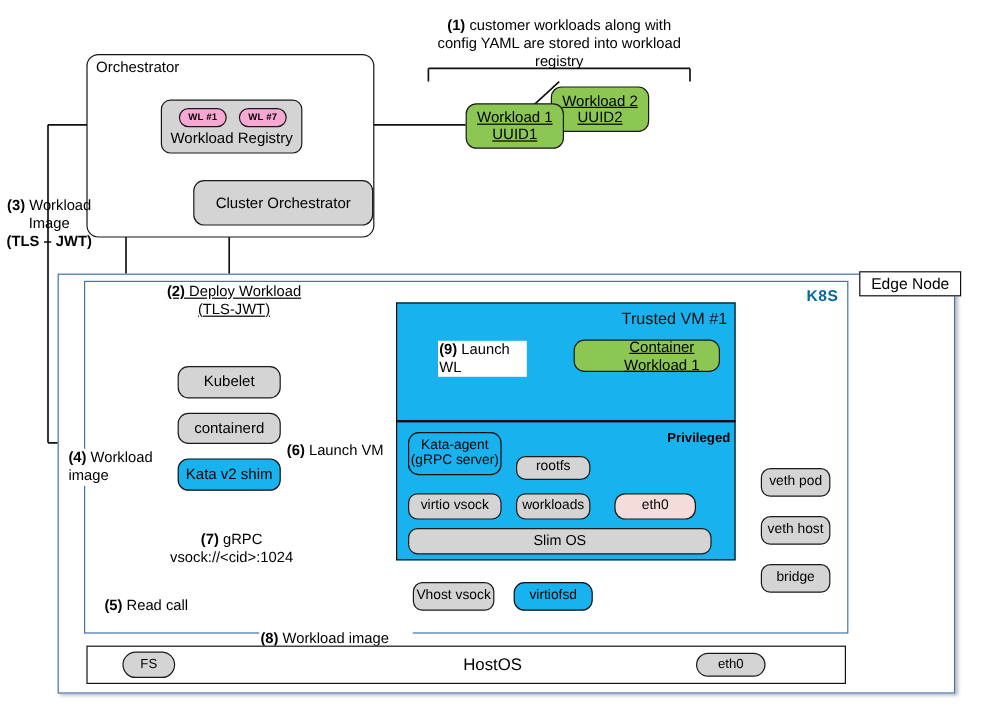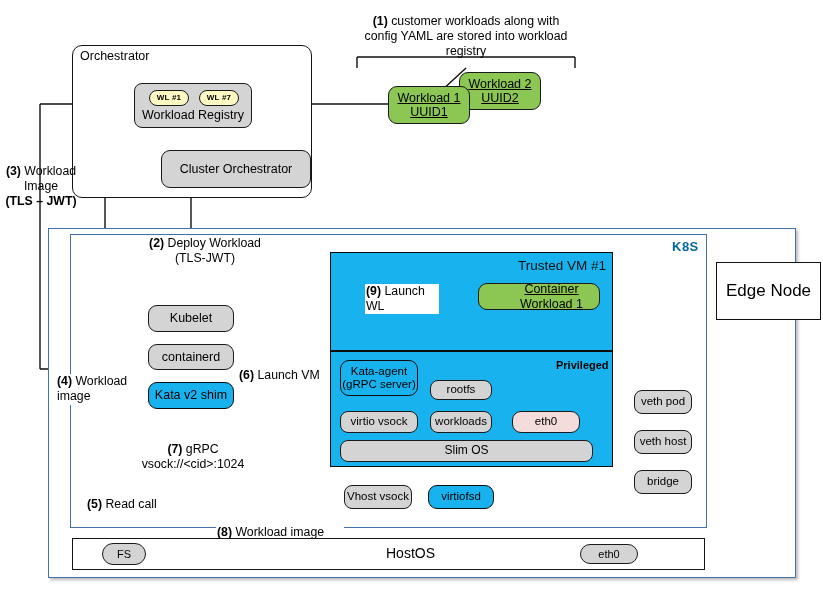--- a/index.html
+++ b/index.html
@@ -29,27 +29,27 @@
   .k8s-box{border:1.3px solid #4472a8;background:#ffffff;}
 
   .label{position:absolute;font-size:12.3px;color:#000;line-height:1.22;}
   .label.boxed{background:#ffffff;padding:0 1px;}
   .label.center{text-align:center;}
 
   .title-tl{position:absolute;font-size:12.5px;}
 
   .k8s-tag{position:absolute;font-size:13px;font-weight:bold;color:#0369a1;letter-spacing:.5px;}
   .privileged{position:absolute;font-size:11px;font-weight:bold;color:#000;}
-  .edge-tag{position:absolute;border:1.4px solid #111;background:#fff;font-size:17px;
-            padding:18px 9px;margin-top:36px;}
+  .edge-tag{position:absolute;border:1.4px solid #111;background:#fff;font-size:13px;
+            padding:2px 9px;}
   .vm-title{position:absolute;font-size:13.5px;color:#111;}
   .hostos{position:absolute;font-size:14px;}
 
   .stack{flex-direction:column;}
-  .wl-badge{position:absolute;background:#fef9c3;border:1.3px solid #1a1a1a;border-radius:9px;
+  .wl-badge{position:absolute;background:#f9a8d4;border:1.3px solid #1a1a1a;border-radius:9px;
             font-size:8px;display:flex;align-items:center;justify-content:center;
             font-weight:bold;letter-spacing:.2px;}
   .reg-caption{position:absolute;font-size:12.5px;text-align:center;width:100%;}
 </style>
 </head>
 <body>
 
 <div id="stage">
 
   <svg id="wires" viewBox="0 0 823 602">
@@ -158,21 +158,21 @@
     <span>Image</span><br>
     <span style="font-weight:bold">(TLS – JWT)</span>
   </div>
 
   <div class="frame edge-node" style="left:48px;top:228px;width:748px;height:350px;"></div>
   <div class="edge-tag" style="left:716px;top:226px;">Edge Node</div>
 
   <div class="frame k8s-box" style="left:70px;top:234px;width:637px;height:294px;"></div>
   <div class="k8s-tag" style="left:672px;top:239px;">K8S</div>
 
-  <div class="label center boxed" style="left:137px;top:236px;width:134px;">
+  <div class="label center boxed" style="left:127px;top:236px;width:134px;text-decoration:underline;">
     <span style="font-weight:bold">(2)</span><span> Deploy Workload</span><br>
     <span>(TLS-JWT)</span>
   </div>
 
   <div class="node proc" style="left:148px;top:305px;width:86px;height:27px;">Kubelet</div>
   <div class="node proc" style="left:148px;top:344px;width:86px;height:26px;">containerd</div>
   <div class="node cyan" style="left:148px;top:382px;width:86px;height:27px;">Kata v2 shim</div>
 
   <div class="label boxed" style="left:56px;top:374px;width:72px;line-height:1.25;">
     <span style="font-weight:bold">(4)</span><span> Workload</span><br>

